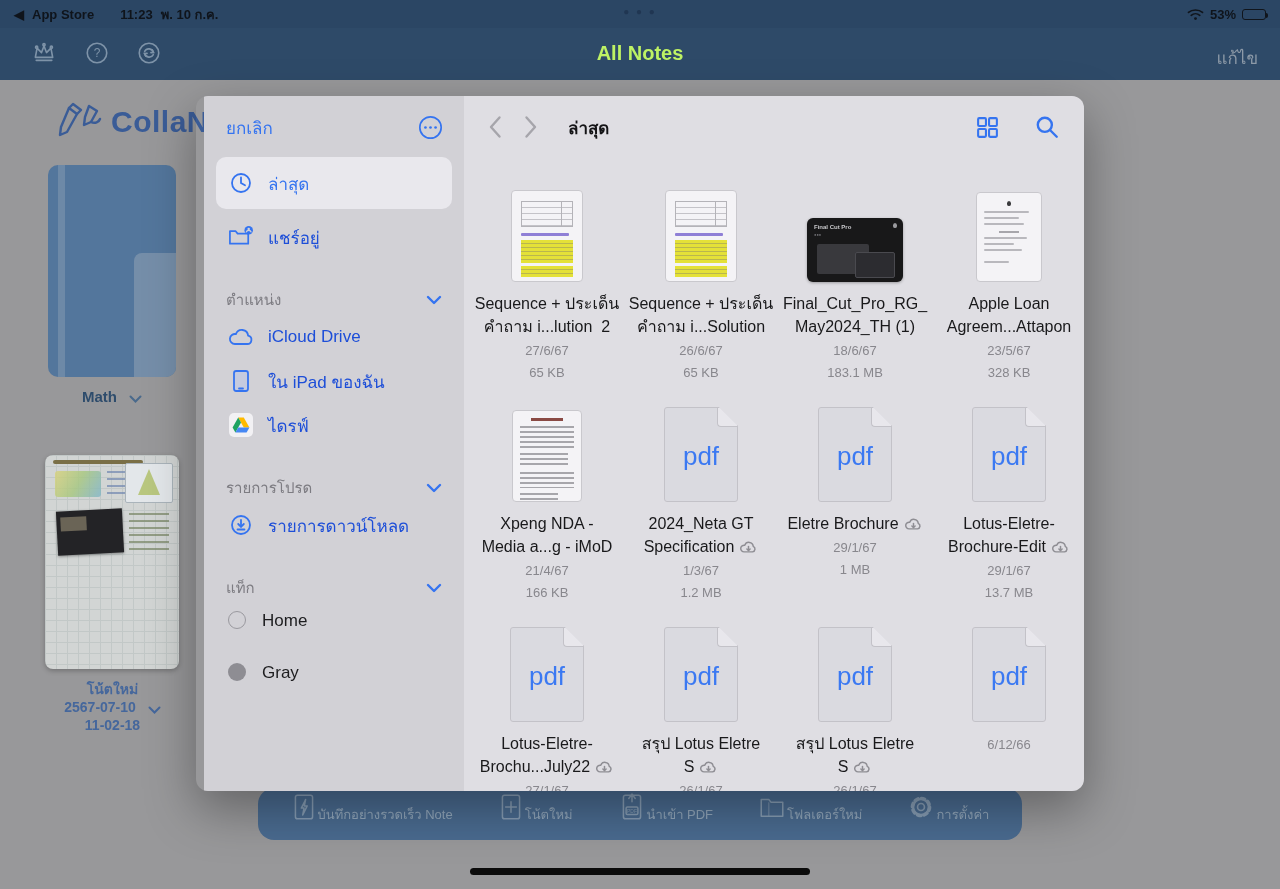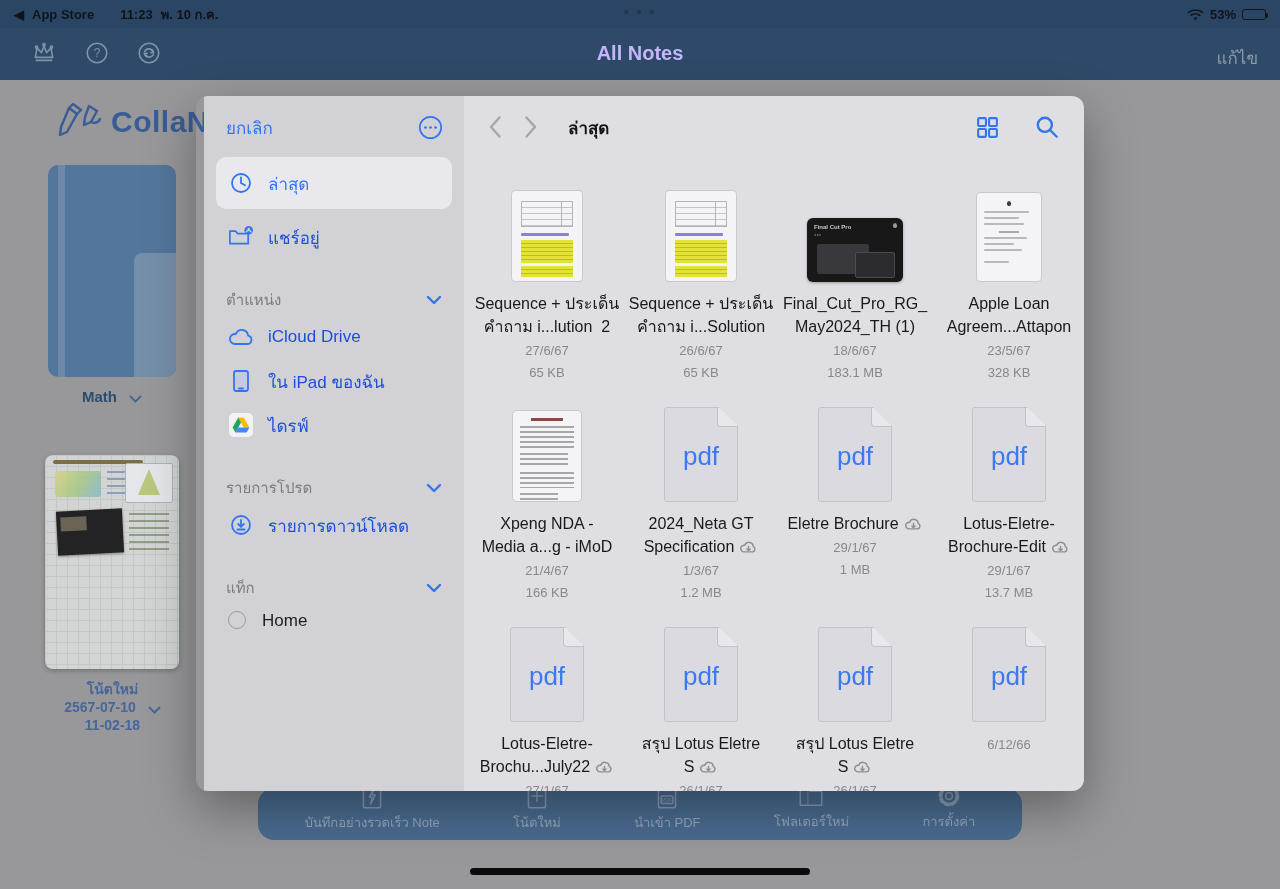--- a/index.html
+++ b/index.html
@@ -12,21 +12,21 @@
     display:flex; align-items:center; justify-content:space-between; padding:0 14px; z-index:1; }
   .sb-left { display:flex; align-items:center; gap:8px; color:#0f141b; font-size:13px; font-weight:700; }
   .sb-center { position:absolute; left:50%; top:6px; transform:translateX(-50%); color:#203652; font-size:10px; letter-spacing:2px; font-weight:700; }
   .sb-right { display:flex; align-items:center; gap:6px; color:#0f141b; font-size:13px; font-weight:700; }
   .battery { position:relative; width:24px; height:11px; border:1px solid #10151c; border-radius:3px; padding:1px; }
   .battery .fill { width:50%; height:100%; background:#10151c; border-radius:1px; }
   .battery:after { content:""; position:absolute; right:-3px; top:3px; width:2px; height:5px; background:#10151c; border-radius:0 2px 2px 0; }
 
   .navbar { position:absolute; left:0; top:28px; width:1280px; height:52px; background:#2e4a68; z-index:1; }
   .nav-icons { position:absolute; left:30px; top:12px; display:flex; gap:26px; color:#7e93a8; }
-  .nav-title { position:absolute; left:0; right:0; top:14px; text-align:center; color:#c4b5fd; font-size:20px; font-weight:700; }
+  .nav-title { position:absolute; left:0; right:0; top:14px; text-align:center; color:#bef264; font-size:20px; font-weight:700; }
   .nav-edit { position:absolute; right:22px; top:16px; color:#8c99a7; font-size:17px; }
 
   
   .appbg { position:absolute; left:0; top:80px; width:1280px; height:809px; background:#98989a; }
   .brand { position:absolute; left:55px; top:22px; display:flex; align-items:center; gap:4px; color:#3a5c97; }
   .brand .word { font-size:30px; font-weight:800; letter-spacing:.5px; }
   .bgfolder { position:absolute; left:48px; top:85px; width:128px; height:212px; background:#53769c; border-radius:10px; overflow:hidden; }
   .bgfolder .spine { position:absolute; left:10px; top:0; width:7px; height:100%; background:#7590ab; opacity:.75; }
   .bgfolder .tab { position:absolute; right:0; top:88px; width:42px; height:124px; background:#7b93ac; border-radius:8px 0 0 0; opacity:.85; }
   .bgfolder-label { position:absolute; left:48px; top:308px; width:128px; text-align:center; color:#2e4c6c; font-size:15px; font-weight:600; }
@@ -43,21 +43,21 @@
   .nt-photo i { position:absolute; left:4px; top:6px; width:26px; height:14px; background:#6a6456; }
   .nt-pyramid { position:absolute; right:6px; top:8px; width:48px; height:40px; background:#e3e7ea; border:1px solid #aab4bb; border-radius:2px; }
   .nt-pyr { position:absolute; left:12px; top:5px; width:0; height:0; border-left:11px solid transparent; border-right:11px solid transparent; border-bottom:26px solid #b9c77f; }
   .nt-bullets { position:absolute; left:84px; top:58px; width:40px; height:40px;
     background:repeating-linear-gradient(#7d8a6b 0 2px, transparent 2px 7px); opacity:.75; }
   .nt-caption { position:absolute; left:30px; top:600px; width:165px; text-align:center; color:#45679c; font-size:14px; line-height:18px; font-weight:600; }
   .nt-caption svg { display:inline-block; vertical-align:-2px; margin-left:8px; }
 
   .bgtoolbar { position:absolute; left:258px; top:708px; width:764px; height:52px; background:#4a6b90; border-radius:16px;
     display:flex; align-items:center; justify-content:space-around; padding:0 10px; }
-  .bgtool { display:flex; flex-direction:column; align-items:center; gap:1px; color:#93a8bc; }
+  .bgtool { display:flex; flex-direction:row; align-items:center; gap:1px; color:#93a8bc; }
   .bgtool .lbl { font-size:13px; }
   .bgtool svg { opacity:.85; margin-top:-14px; }
 
   .homebar { position:absolute; left:470px; top:868px; width:340px; height:7px; background:#0b0b0b; border-radius:4px; z-index:5; }
 
   
   .modal { position:absolute; left:196px; top:96px; width:888px; height:695px; border-radius:12px; overflow:hidden;
     display:flex; box-shadow:0 18px 50px rgba(0,0,0,.35); z-index:3;padding-left:8px; }
   .side { width:260px; background:#d2d1d6; flex:none; padding:18px 0 0 0; position:relative; }
   .side-top { display:flex; align-items:center; justify-content:space-between; padding:0 20px 0 22px; }
@@ -371,20 +371,24 @@
           <span class="chev">
             <svg width="16" height="10" viewBox="0 0 16 10" fill="none" stroke="currentColor" stroke-width="2.4" stroke-linecap="round" stroke-linejoin="round">
               <path d="M2 2 L8 8 L14 2"></path>
             </svg>
           </span>
         </div>
         <div class="s-tag">
           <span class="tagdot" style="border:1.6px solid #9a999f;"></span>
           <span>Home</span>
         </div>
+        <div class="s-tag">
+          <span class="tagdot" style="background:#8e8d93;"></span>
+          <span>Gray</span>
+        </div>
       </div>
   </div>
 
   <div class="content">
     <div class="c-header">
       <span class="c-nav">
         <svg width="14" height="24" viewBox="0 0 14 24" fill="none" stroke="currentColor" stroke-width="2.4" stroke-linecap="round" stroke-linejoin="round">
             <path d="M11.5 2.5 L3 12 L11.5 21.5"></path>
           </svg>
       </span>

